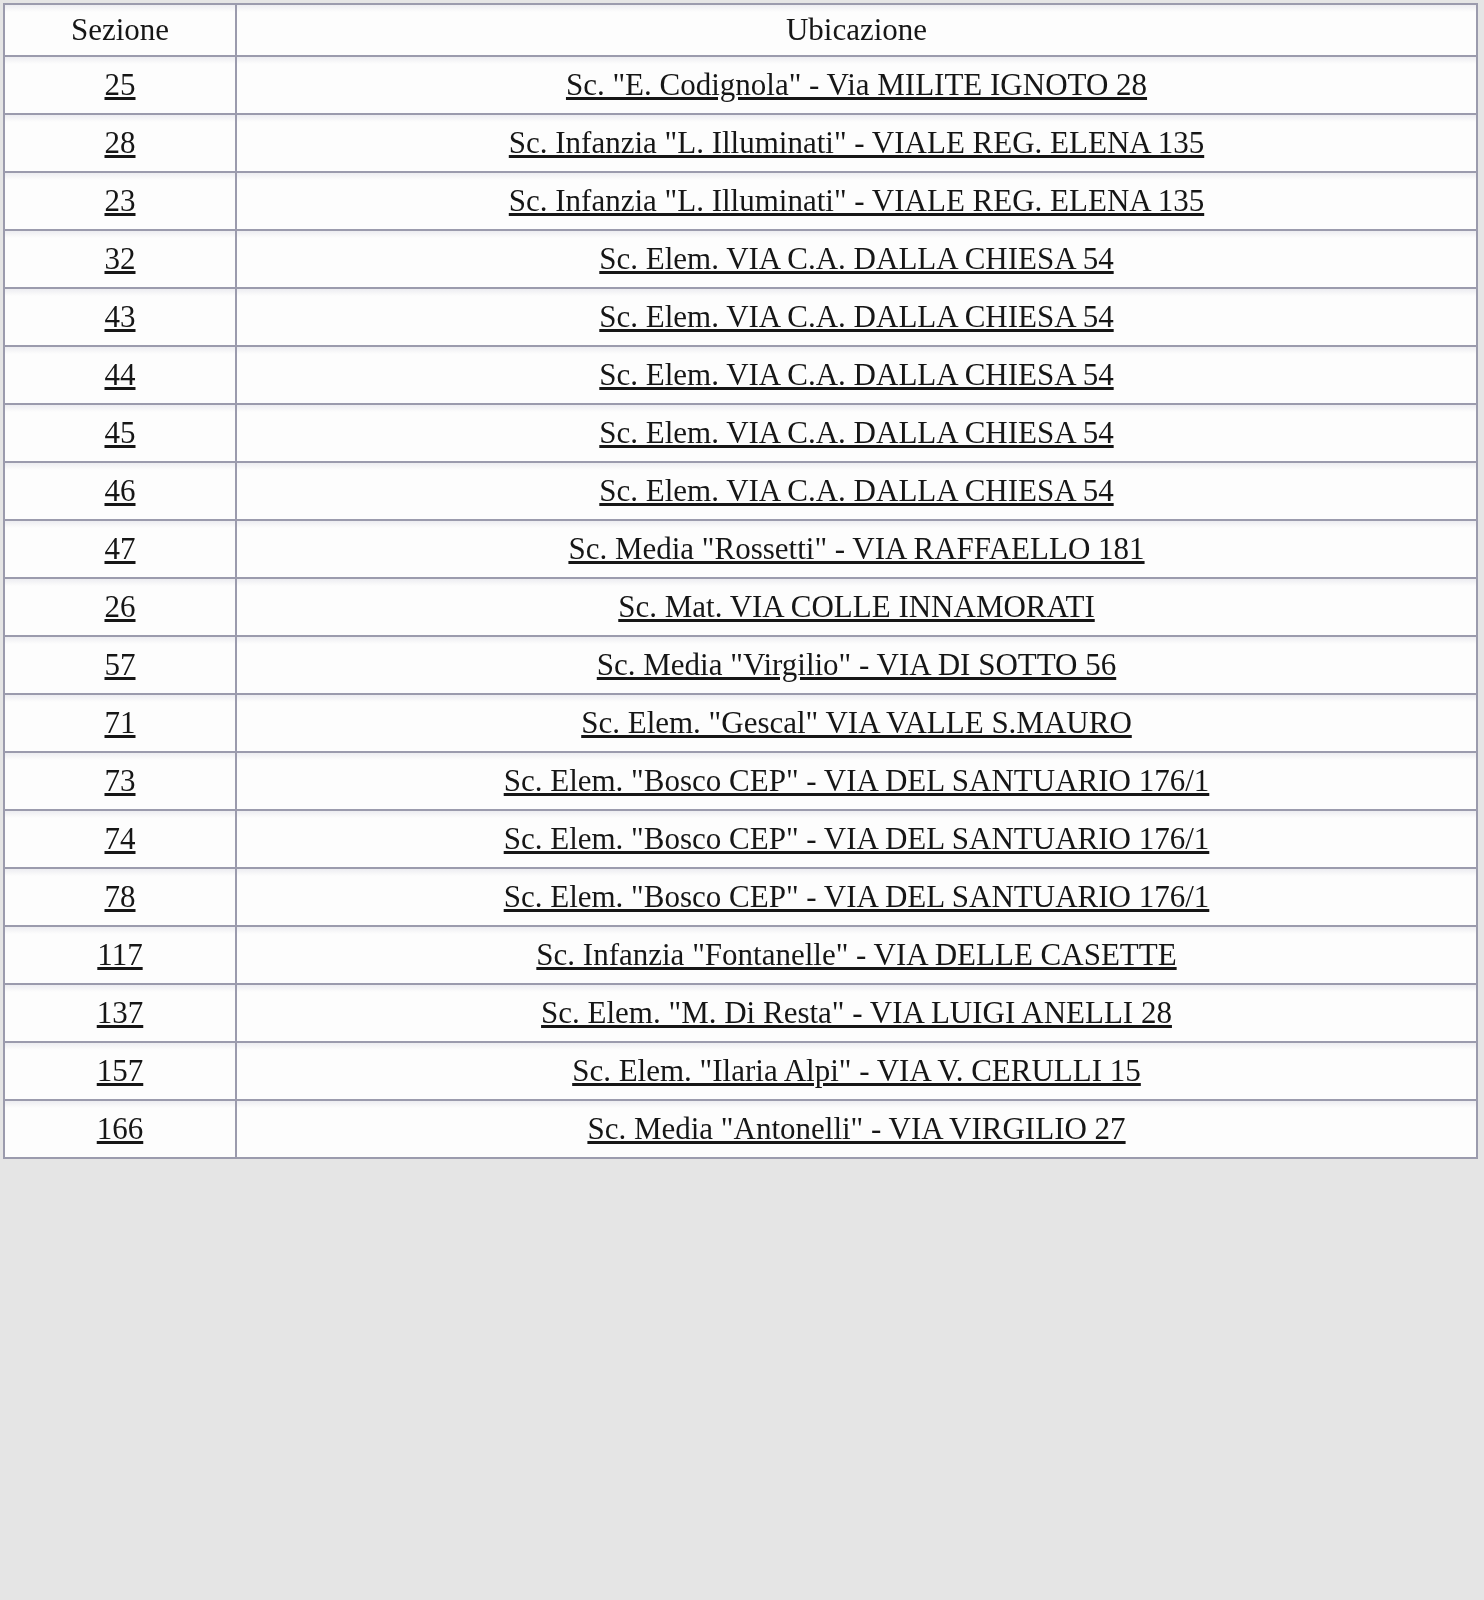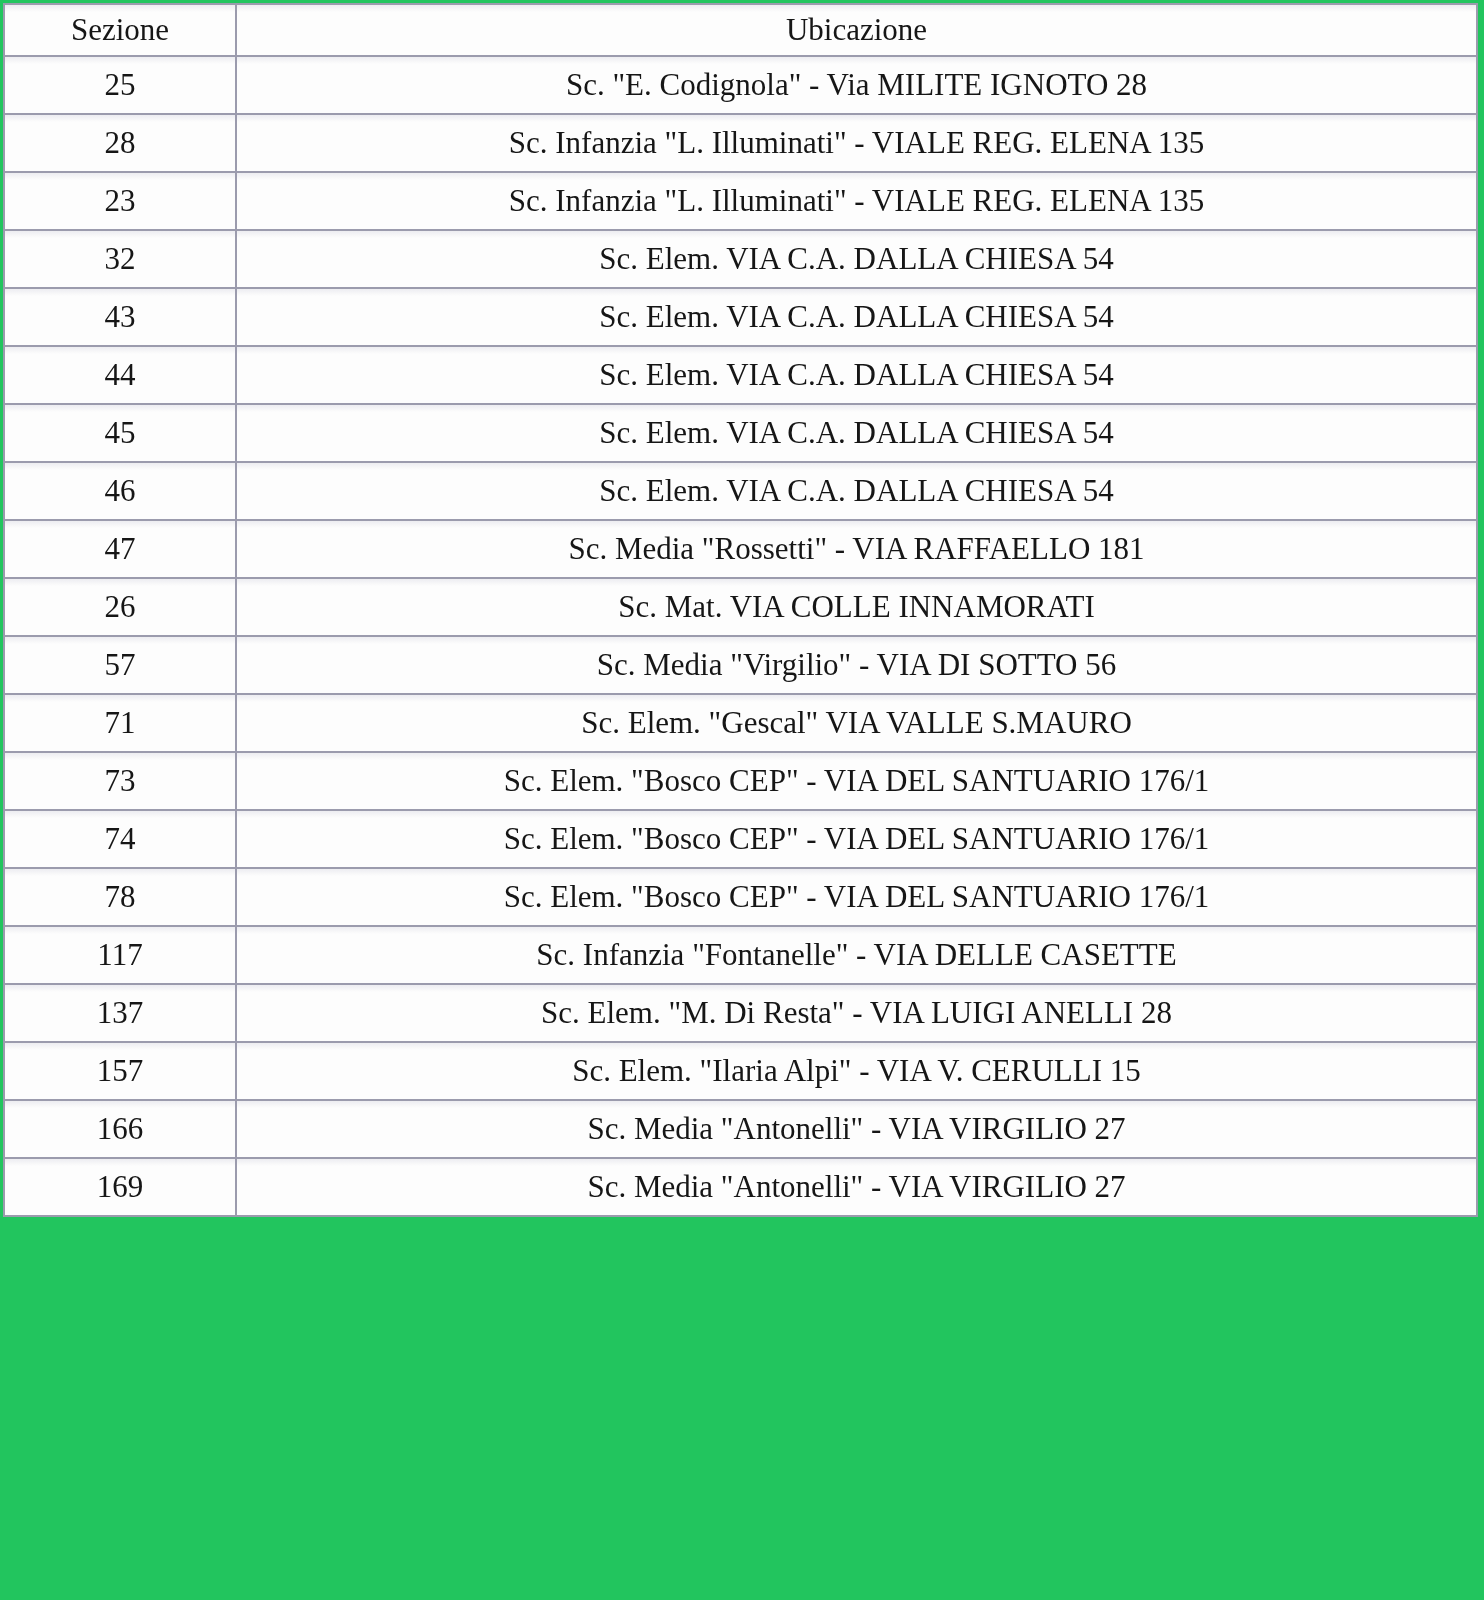--- a/index.html
+++ b/index.html
@@ -14,21 +14,21 @@
     font-family: "Liberation Serif", "DejaVu Serif", serif;
     color: #161616;
     overflow: hidden;
   }
   .page {
     position: absolute;
     left: 0;
     top: 0;
     width: 1484px;
     height: 1600px;
-    background: #22c55e;
+    background: #e5e5e5;
   }
   table.sezioni {
     position: absolute;
     left: 3px;
     top: 3px;
     width: 1475px;
     border-collapse: collapse;
     table-layout: fixed;
   }
   table.sezioni th,
@@ -43,20 +43,21 @@
     white-space: nowrap;
     overflow: hidden;
     font-weight: normal;
     color: var(--text-color, #161616);
   }
   table.sezioni thead th {
     height: 50px;
   }
   table.sezioni tbody td {
     height: 56px;
+    text-decoration: underline;
   }
   .col-sezione { width: 218px; }
   .col-ubicazione { width: auto; }
 </style>
 </head>
 <body style="background: rgb(255, 255, 255);">
 
 <div class="page">
   <table class="sezioni">
     <thead>
@@ -135,19 +136,15 @@
           <td class="col-ubicazione">Sc. Elem. "M. Di Resta" - VIA LUIGI ANELLI 28</td>
         </tr>
         <tr>
           <td class="col-sezione">157</td>
           <td class="col-ubicazione">Sc. Elem. "Ilaria Alpi" - VIA V. CERULLI 15</td>
         </tr>
         <tr>
           <td class="col-sezione">166</td>
           <td class="col-ubicazione">Sc. Media "Antonelli" - VIA VIRGILIO 27</td>
         </tr>
-        <tr>
-          <td class="col-sezione">169</td>
-          <td class="col-ubicazione">Sc. Media "Antonelli" - VIA VIRGILIO 27</td>
-        </tr>
       </tbody>
   </table>
 </div>
 
 </body></html>

